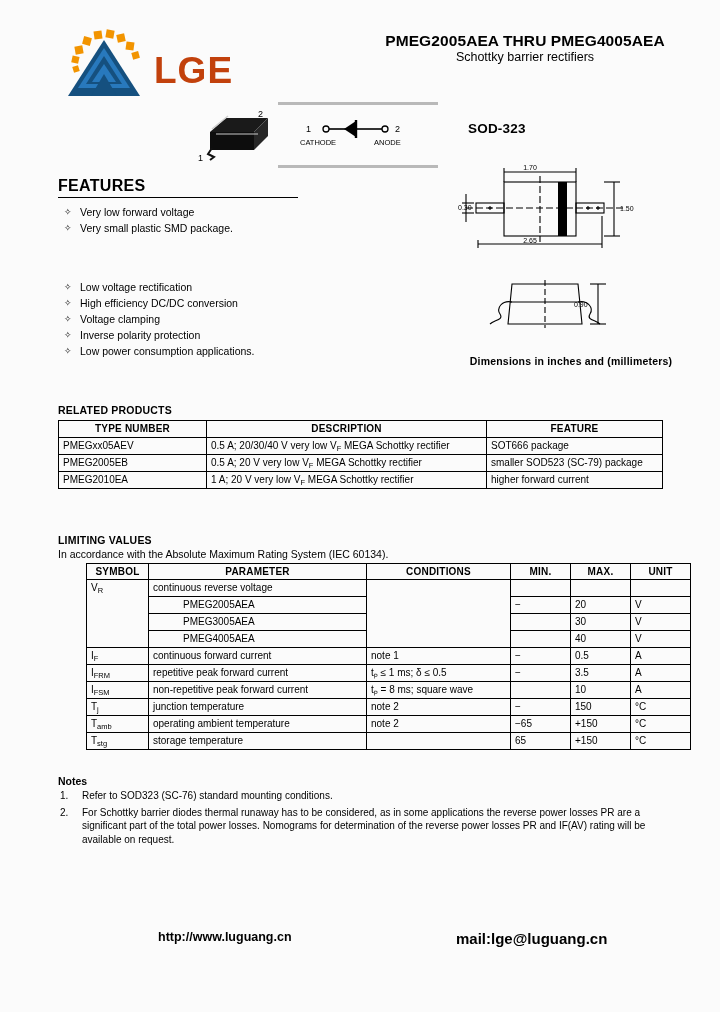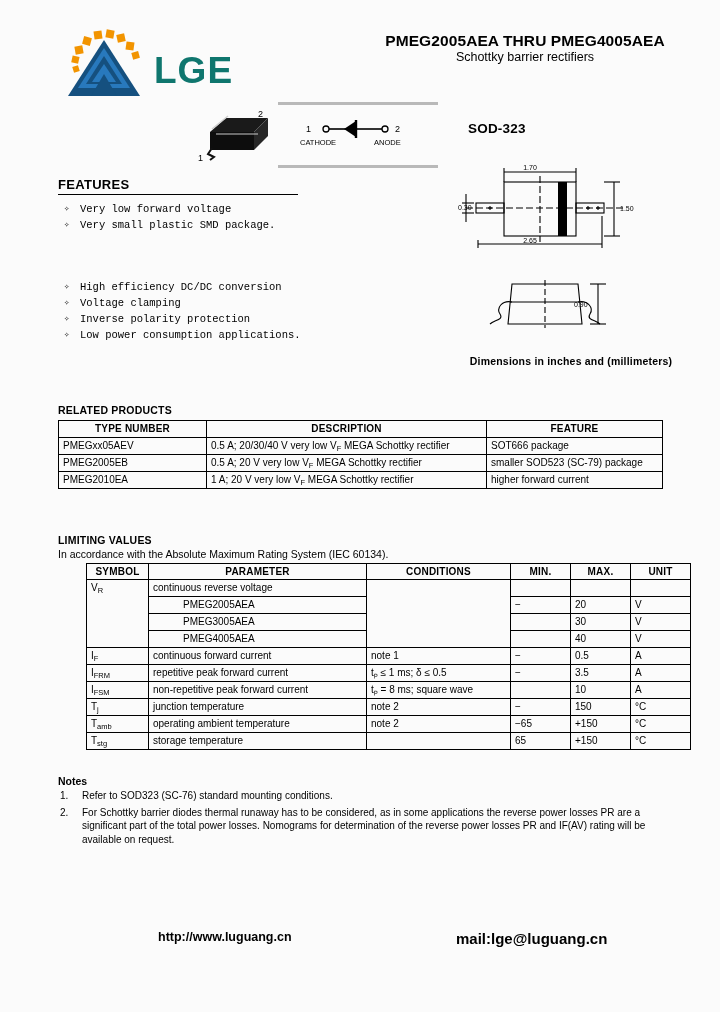--- a/index.html
+++ b/index.html
@@ -16,21 +16,21 @@
   }
   .page { position: absolute; inset: 0; }
 
   
   .header { position: absolute; left: 0; top: 20px; width: 720px; height: 80px; }
   .logo-wrap { position: absolute; left: 58px; top: 6px; width: 240px; height: 72px; }
   .logo-mark { position: absolute; left: 0; top: 0; width: 92px; height: 72px; }
   .logo-text {
     position: absolute; left: 96px; top: 24px;
     font-size: 37px; font-weight: bold; letter-spacing: 1px;
-    color: #0f766e; font-family: "Liberation Sans", sans-serif;
+    color: #c2410c; font-family: "Liberation Sans", sans-serif;
   }
   .title-block { position: absolute; left: 330px; top: 12px; width: 390px; text-align: center; }
   .doc-title { font-size: 15.5px; font-weight: bold; letter-spacing: 0.1px; }
   .doc-subtitle { font-size: 12.5px; }
 
   
   .pkg-photo { position: absolute; left: 196px; top: 110px; width: 82px; height: 56px; }
   .schem { position: absolute; left: 278px; top: 102px; width: 160px; height: 66px; }
   .bar-top, .bar-bot {
     position: absolute; left: 0; width: 160px; height: 3px; background: #b9b9b9;
@@ -45,28 +45,27 @@
   .dim-side { position: absolute; left: 470px; top: 276px; width: 150px; height: 62px; }
   .dim-caption {
     position: absolute; left: 426px; top: 355px; width: 290px;
     font-size: 10.5px; font-weight: bold; text-align: center; letter-spacing: 0.2px;
   }
 
   
   .sec-features { position: absolute; left: 58px; top: 177px; width: 240px; }
   .sec-apps { position: absolute; left: 58px; top: 273px; width: 240px; }
   .sec-head {
-    font-size: 13px; font-weight: bold; letter-spacing: 0.3px;
+    font-size: 16px; font-weight: bold; letter-spacing: 0.3px;
     padding-bottom: 2px; border-bottom: 1.6px solid #000;
   }
   ul.bullets { list-style: none; margin: 0; padding: 6px 0 0 0; }
   ul.bullets li {
     font-size: 10.5px; line-height: 16px; padding-left: 22px; position: relative;
     white-space: nowrap;
-    font-family: Liberation Mono, monospace;
   }
   ul.bullets li::before {
     content: "\2727"; position: absolute; left: 6px; top: 0; font-size: 9px;
   }
 
   
   .lbl-related { position: absolute; left: 58px; top: 404px; font-size: 10.5px; font-weight: bold; letter-spacing: 0.2px; }
   .lbl-limiting { position: absolute; left: 58px; top: 534px; font-size: 10.5px; font-weight: bold; letter-spacing: 0.2px; }
   .lbl-accord { position: absolute; left: 58px; top: 548px; font-size: 10.5px; }
   .lbl-notes { position: absolute; left: 58px; top: 775px; font-size: 10.5px; font-weight: bold; }
@@ -225,20 +224,21 @@
   <div class="sec-features">
     <div class="sec-head">FEATURES</div>
     <ul class="bullets">
       <li>Very low forward voltage</li>
       <li>Very small plastic SMD package.</li>
     </ul>
   </div>
 
   <div class="sec-apps">
     <ul class="bullets">
+      <li>Low voltage rectification</li>
       <li>High efficiency DC/DC conversion</li>
       <li>Voltage clamping</li>
       <li>Inverse polarity protection</li>
       <li>Low power consumption applications.</li>
     </ul>
   </div>
 
   <div class="lbl-related">RELATED PRODUCTS</div>
   <table class="dt" id="tbl-related">
     <colgroup>

